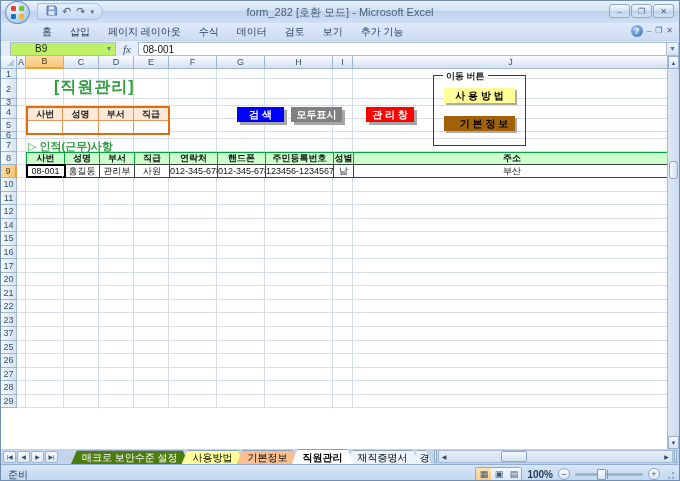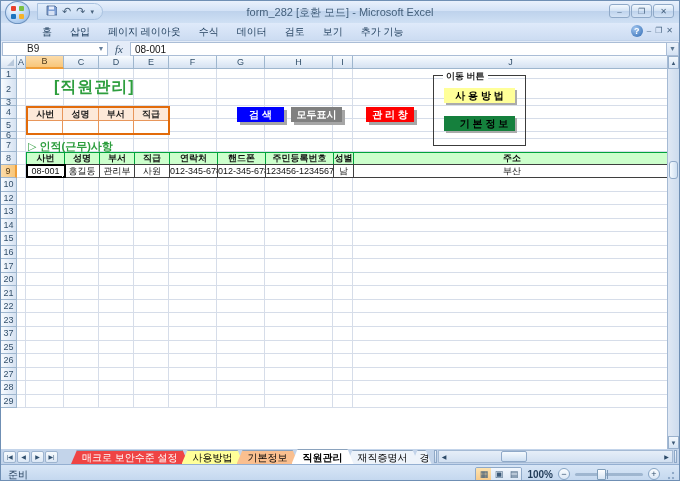--- a/index.html
+++ b/index.html
@@ -29,21 +29,21 @@
 #ribbon-tabs{position:absolute;left:32px;top:0;height:17px;display:flex;align-items:center}
 .rtab{padding:1px 9px;font-size:10px;color:#23415f;white-space:nowrap}
 #rib-right{position:absolute;right:6px;top:2px;display:flex;align-items:center;gap:4px}
 #helpbtn{width:12px;height:12px;border-radius:50%;background:radial-gradient(circle at 35% 30%,#9fc4ef,#2f6ab2);
  color:#fff;font-size:9px;font-weight:bold;display:flex;align-items:center;justify-content:center}
 .rwbtn{font-size:8px;color:#4c6886;line-height:12px}
 
 
 #fbar{position:absolute;left:0;top:39px;width:100%;height:16px;background:#e4ecf8;border-top:1px solid #c2d3ea;
  display:flex;align-items:center}
-#namebox{width:106px;height:14px;margin-left:1px;background:#ffffff;border:1px solid #aabdd6;display:flex;align-items:center}
+#namebox{width:106px;height:14px;margin-left:9px;background:#bef264;border:1px solid #aabdd6;display:flex;align-items:center}
 #nameval{flex:1;padding-left:24px;font-size:10px;color:#222}
 #namedrop{width:12px;color:#667f9c;font-size:7px;text-align:center}
 #fxbtn{width:22px;text-align:center;font-family:"Liberation Serif",serif;font-style:italic;font-size:11px;color:#3a556f}
 #finput{flex:1;height:14px;background:#fff;border:1px solid #aabdd6;border-right:none;padding:0 4px;font-size:10px;color:#111;line-height:13px}
 #fexpand{width:13px;height:14px;background:linear-gradient(#eef4fb,#d4e2f3);border:1px solid #aabdd6;color:#5b7692;font-size:7px;
  display:flex;align-items:center;justify-content:center}
 
 
 #sheet{position:absolute;left:0;top:55px;width:668px;height:393px;background:#fff;overflow:hidden}
 #col-headers{display:flex;height:13px}
@@ -331,34 +331,34 @@
           <div class="gcell" style="width: 35px;"></div>
           <div class="gcell" style="width: 35px;"></div>
           <div class="gcell" style="width: 35px;"></div>
           <div class="gcell" style="width: 48px;"></div>
           <div class="gcell" style="width: 48px;"></div>
           <div class="gcell" style="width: 68px;"></div>
           <div class="gcell" style="width: 20px;"></div>
           <div class="gcell" style="width: 316px;"></div>
         </div>
         <div class="grow" style="height: 13.55px;">
+          <div class="rowhdr">11</div>
+          <div class="gcell" style="width: 9px;"></div>
+          <div class="gcell" style="width: 38px;"></div>
+          <div class="gcell" style="width: 35px;"></div>
+          <div class="gcell" style="width: 35px;"></div>
+          <div class="gcell" style="width: 35px;"></div>
+          <div class="gcell" style="width: 48px;"></div>
+          <div class="gcell" style="width: 48px;"></div>
+          <div class="gcell" style="width: 68px;"></div>
+          <div class="gcell" style="width: 20px;"></div>
+          <div class="gcell" style="width: 316px;"></div>
+        </div>
+        <div class="grow" style="height: 13.55px;">
           <div class="rowhdr">12</div>
-          <div class="gcell" style="width: 9px;"></div>
-          <div class="gcell" style="width: 38px;"></div>
-          <div class="gcell" style="width: 35px;"></div>
-          <div class="gcell" style="width: 35px;"></div>
-          <div class="gcell" style="width: 35px;"></div>
-          <div class="gcell" style="width: 48px;"></div>
-          <div class="gcell" style="width: 48px;"></div>
-          <div class="gcell" style="width: 68px;"></div>
-          <div class="gcell" style="width: 20px;"></div>
-          <div class="gcell" style="width: 316px;"></div>
-        </div>
-        <div class="grow" style="height: 13.55px;">
-          <div class="rowhdr">13</div>
           <div class="gcell" style="width: 9px;"></div>
           <div class="gcell" style="width: 38px;"></div>
           <div class="gcell" style="width: 35px;"></div>
           <div class="gcell" style="width: 35px;"></div>
           <div class="gcell" style="width: 35px;"></div>
           <div class="gcell" style="width: 48px;"></div>
           <div class="gcell" style="width: 48px;"></div>
           <div class="gcell" style="width: 68px;"></div>
           <div class="gcell" style="width: 20px;"></div>
           <div class="gcell" style="width: 316px;"></div>
@@ -565,21 +565,21 @@
           </div>
       </div>
 
       <div class="abtn" id="btn-search" style="background: rgb(0, 0, 255);">검  색</div>
       <div class="abtn" id="btn-showall" style="background: rgb(128, 128, 128);">모두표시</div>
       <div class="abtn" id="btn-manage" style="background: rgb(255, 0, 0);">관 리 창</div>
 
       <div id="nav-box">
         <div id="nav-box-label">이동 버튼</div>
         <div class="nbtn" id="nav-usage" style="background: rgb(255, 255, 153);">사 용 방 법</div>
-        <div class="nbtn" id="nav-basic" style="background: #15803d; padding-left: 9px;">기 본 정 보</div>
+        <div class="nbtn" id="nav-basic" style="background: #a16207; padding-left: 9px;">기 본 정 보</div>
       </div>
 
       <div id="section-title" style="color: rgb(46, 158, 62);">▷ 인적(근무)사항</div>
 
       <div id="emp-header-row" style="border-color: rgb(0, 163, 60);">
           <div class="thc" style="width: 38px; background: rgb(204, 255, 204); border-right-color: rgb(0, 163, 60);">사번</div>
           <div class="thc" style="width: 35px; background: rgb(204, 255, 204); border-right-color: rgb(0, 163, 60);">성명</div>
           <div class="thc" style="width: 35px; background: rgb(204, 255, 204); border-right-color: rgb(0, 163, 60);">부서</div>
           <div class="thc" style="width: 35px; background: rgb(204, 255, 204); border-right-color: rgb(0, 163, 60);">직급</div>
           <div class="thc" style="width: 48px; background: rgb(204, 255, 204); border-right-color: rgb(0, 163, 60);">연락처</div>
@@ -609,21 +609,21 @@
   </div>
 
   <div id="tabbar">
     <div id="tabnav">
       <div class="tnav">|◀</div>
       <div class="tnav">◀</div>
       <div class="tnav">▶</div>
       <div class="tnav">▶|</div>
     </div>
     <div id="sheet-tabs">
-        <div class="stab" style="background: #ef4444; color: rgb(255, 255, 255);">매크로 보안수준 설정</div>
+        <div class="stab" style="background: #4d7c0f; color: rgb(255, 255, 255);">매크로 보안수준 설정</div>
         <div class="stab" style="background: rgb(255, 255, 153); color: rgb(0, 0, 0);">사용방법</div>
         <div class="stab" style="background: rgb(250, 191, 143); color: rgb(0, 0, 0);">기본정보</div>
         <div class="stab active" style="background: rgb(255, 255, 255); color: rgb(0, 0, 0);">직원관리</div>
         <div class="stab" style="background: rgb(237, 243, 250); color: rgb(0, 0, 0);">재직증명서</div>
         <div class="stab trunc" style="background: rgb(237, 243, 250); color: rgb(0, 0, 0);">경</div>
       </div>
     <div id="tabsplit"></div>
     <div id="hsb">
       <div class="harrow">◀</div>
       <div id="hthumb"></div>

